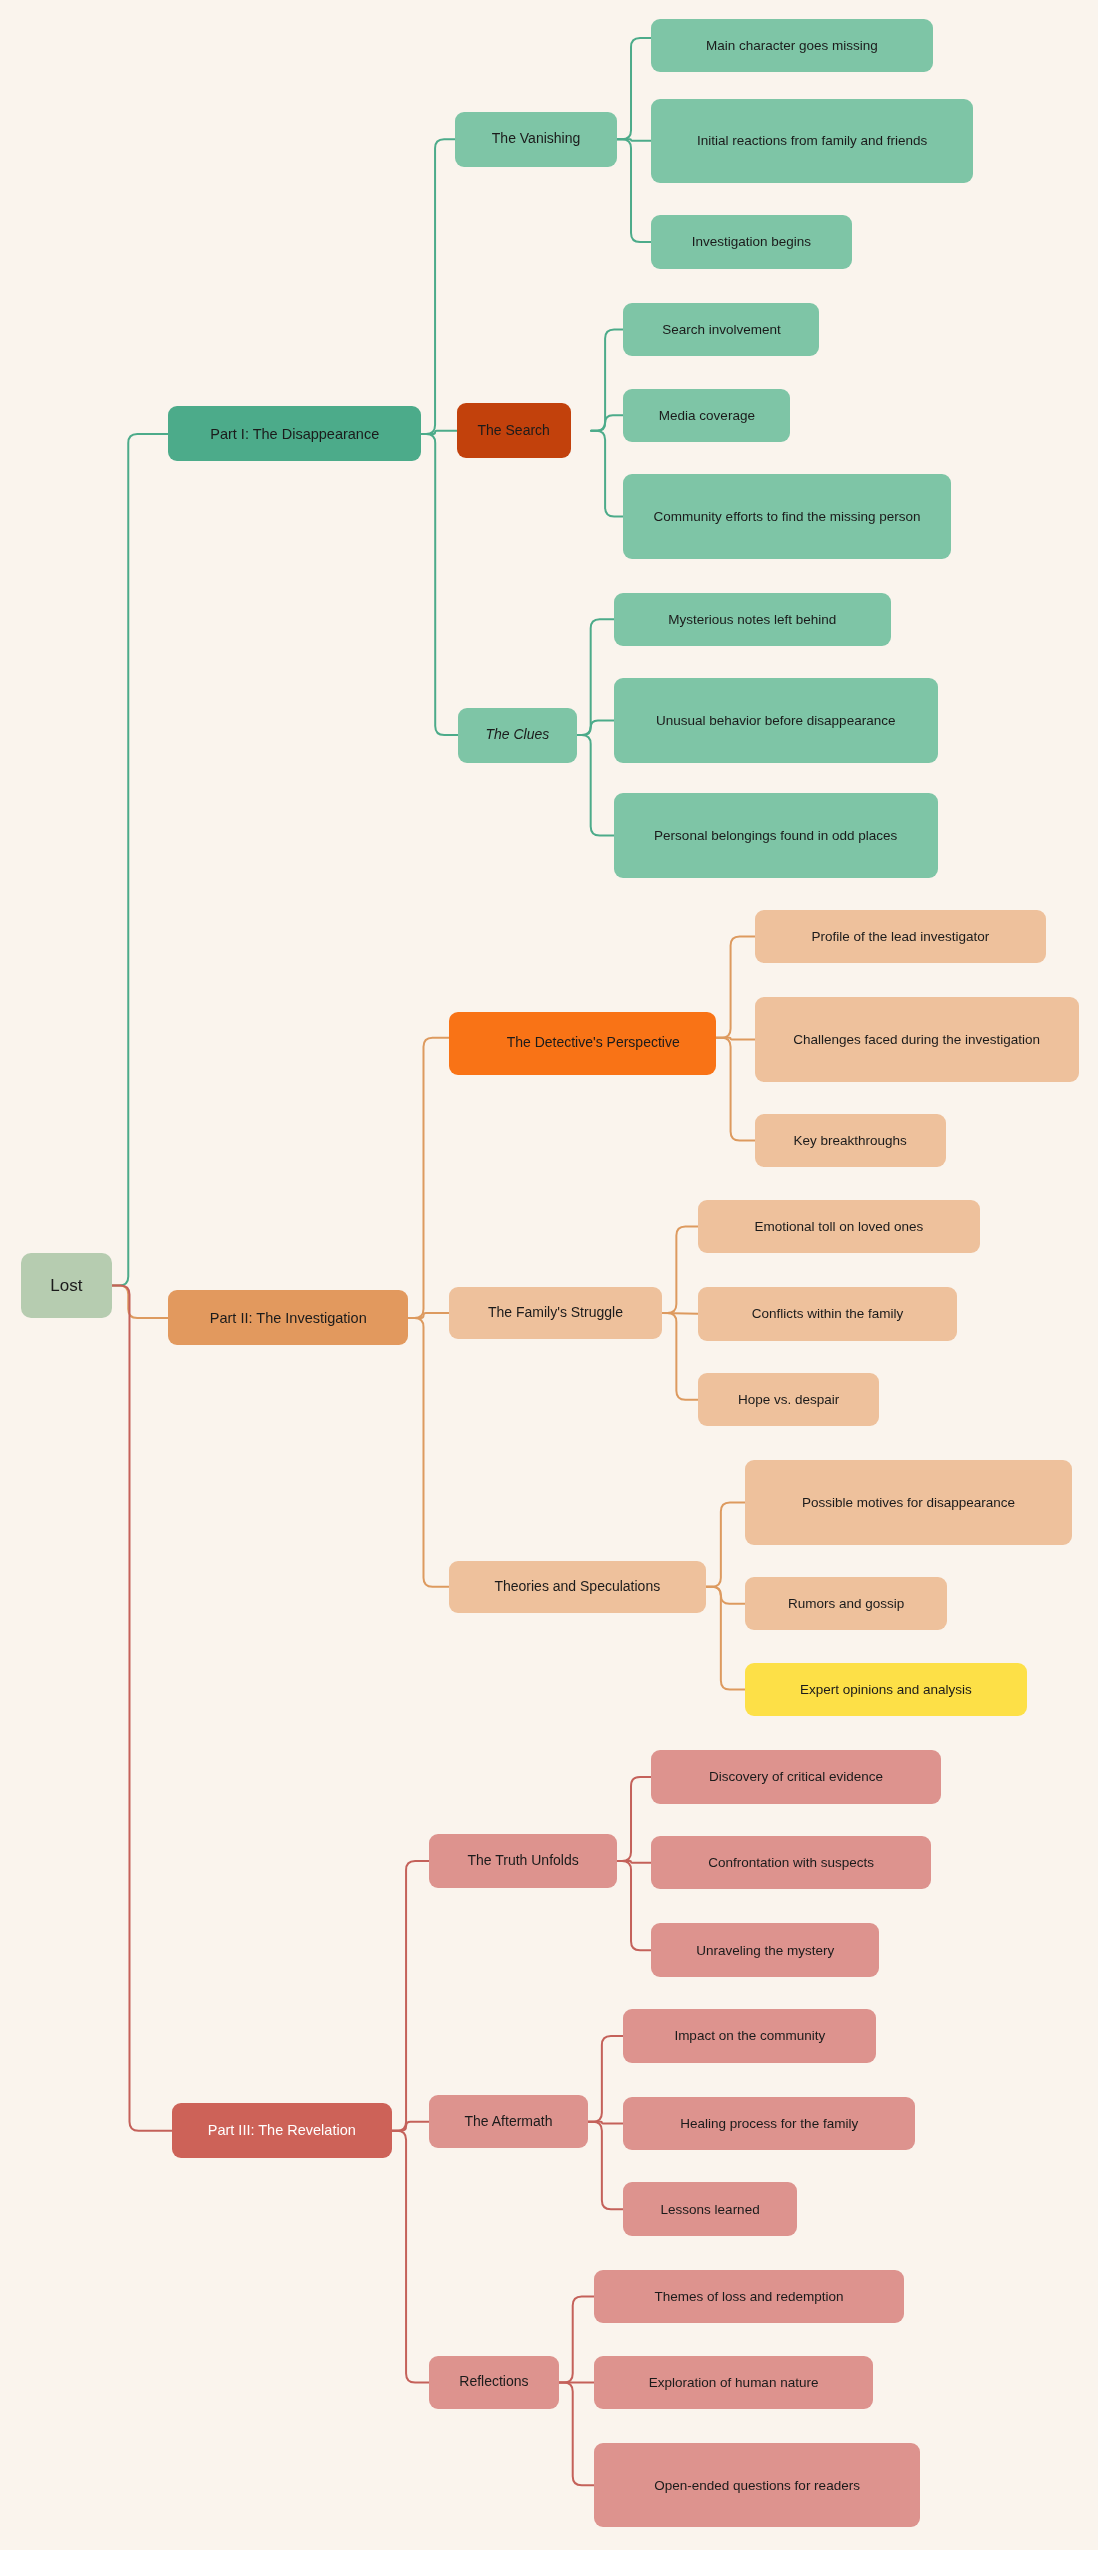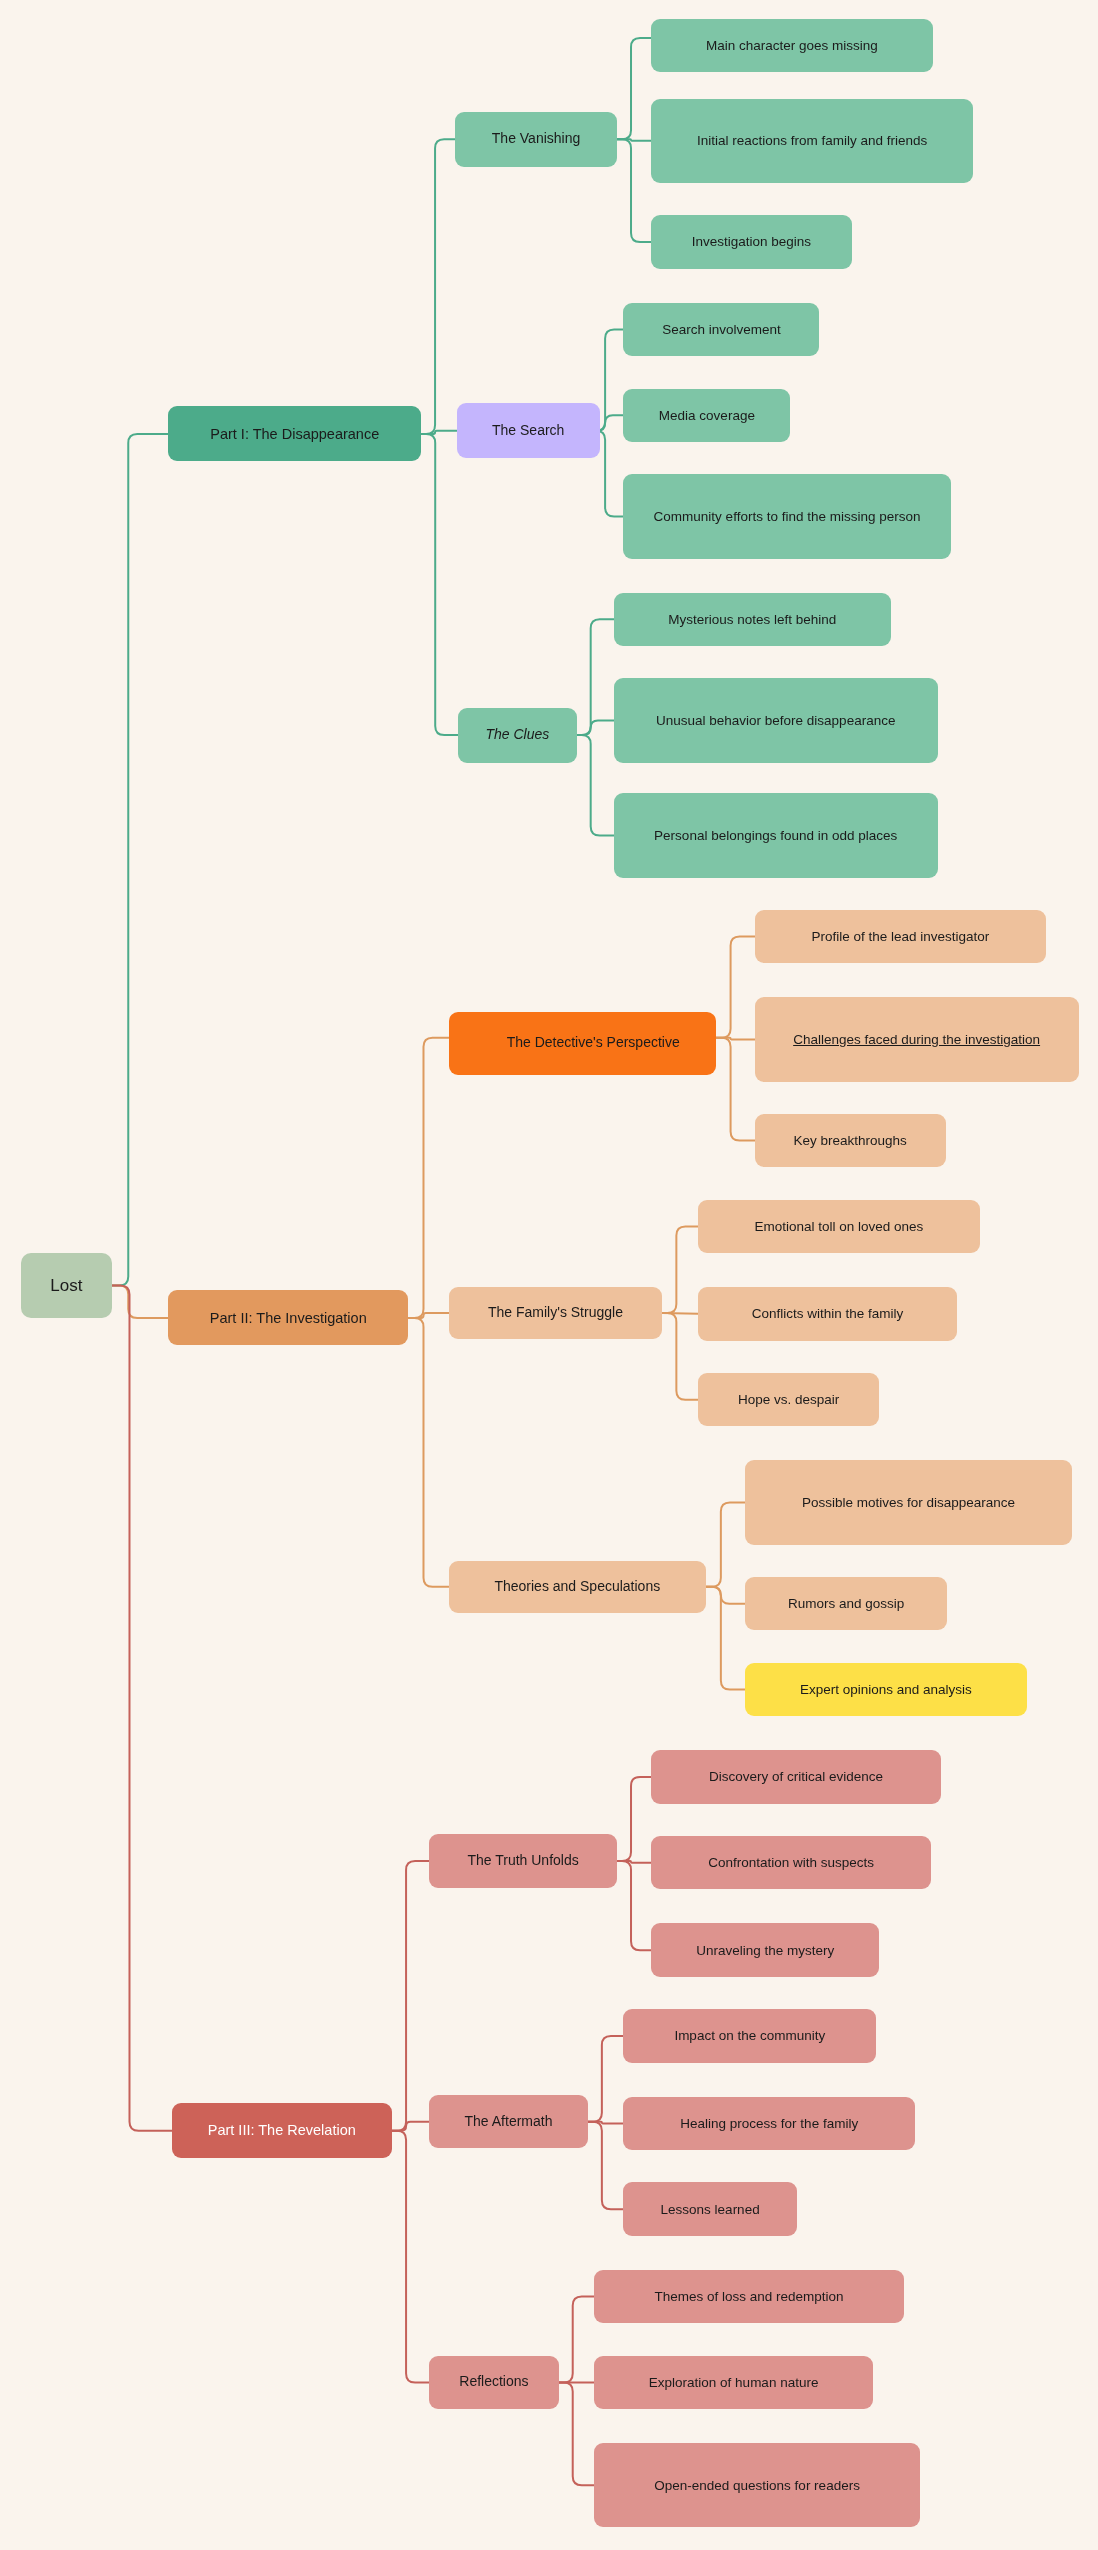--- a/index.html
+++ b/index.html
@@ -100,39 +100,39 @@
       <path d="M 558.7168141592921 2382.4285714285716 L 563.7168141592921 2382.4285714285716 Q 572.7168141592921 2382.4285714285716 572.7168141592921 2373.4285714285716 L 572.7168141592921 2305.6190476190477 Q 572.7168141592921 2296.6190476190477 581.7168141592921 2296.6190476190477 L 594.3451327433629 2296.6190476190477" fill="none" stroke="#c4615a" stroke-width="2" stroke-linecap="round"></path>
       <path d="M 558.7168141592921 2382.4285714285716 L 594.3451327433629 2382.4285714285716" fill="none" stroke="#c4615a" stroke-width="2" stroke-linecap="round"></path>
       <path d="M 558.7168141592921 2382.4285714285716 L 563.7168141592921 2382.4285714285716 Q 572.7168141592921 2382.4285714285716 572.7168141592921 2391.4285714285716 L 572.7168141592921 2476.2380952380954 Q 572.7168141592921 2485.2380952380954 581.7168141592921 2485.2380952380954 L 594.3451327433629 2485.2380952380954" fill="none" stroke="#c4615a" stroke-width="2" stroke-linecap="round"></path>
     </svg>
   <div id="nodes">
       <div class="node lvl0" style="left: 21px; top: 1253.14px; width: 90.6903px; height: 64.7619px; background: rgb(182, 204, 176);">Lost</div>
       <div class="node lvl1" style="left: 168.425px; top: 406.381px; width: 252.637px; height: 55.0476px; background: rgb(76, 171, 138);">Part I: The Disappearance</div>
       <div class="node lvl1" style="left: 168.425px; top: 1290.38px; width: 239.681px; height: 55.0476px; background: rgb(226, 153, 94);">Part II: The Investigation</div>
       <div class="node lvl1 white-text" style="left: 171.664px; top: 2103.14px; width: 220.248px; height: 55.0476px; background: rgb(205, 98, 88);">Part III: The Revelation</div>
       <div class="node lvl2" style="left: 455.071px; top: 111.714px; width: 161.947px; height: 55.0476px; background: rgb(126, 197, 166);">The Vanishing</div>
-      <div class="node lvl2" style="left: 456.69px; top: 403.143px; width: 143px; height: 55.0476px; background: #c4b5fd;">The Search</div>
+      <div class="node lvl2" style="left: 456.69px; top: 403.143px; width: 114px; height: 55.0476px; background: #c2410c;">The Search</div>
       <div class="node lvl2" style="left: 458.31px; top: 707.524px; width: 118.221px; height: 55.0476px; background: rgb(126, 197, 166); font-style: italic;">The Clues</div>
       <div class="node lvl2" style="left: 448.593px; top: 1011.9px; width: 267.212px; height: 63px; background: #f97316; padding-left: 32px;">The Detective's Perspective</div>
       <div class="node lvl2" style="left: 448.593px; top: 1287.14px; width: 213.77px; height: 51.8095px; background: rgb(238, 193, 156);">The Family's Struggle</div>
       <div class="node lvl2" style="left: 448.593px; top: 1560.76px; width: 257.496px; height: 51.8095px; background: rgb(238, 193, 156);">Theories and Speculations</div>
       <div class="node lvl2" style="left: 429.159px; top: 1834.38px; width: 187.858px; height: 53.4286px; background: rgb(221, 147, 142);">The Truth Unfolds</div>
       <div class="node lvl2" style="left: 429.159px; top: 2095.05px; width: 158.708px; height: 53.4286px; background: rgb(221, 147, 142); text-align: center;">The Aftermath</div>
       <div class="node lvl2" style="left: 429.159px; top: 2355.71px; width: 129.558px; height: 53.4286px; background: rgb(221, 147, 142);">Reflections</div>
       <div class="node lvl3" style="left: 651.027px; top: 19px; width: 281.788px; height: 53.4286px; background: rgb(126, 197, 166);">Main character goes missing</div>
       <div class="node lvl3" style="left: 651.027px; top: 98.7619px; width: 322.274px; height: 84.1905px; background: rgb(126, 197, 166);">Initial reactions from family and friends</div>
       <div class="node lvl3" style="left: 651.027px; top: 215.333px; width: 200.814px; height: 53.4286px; background: rgb(126, 197, 166);">Investigation begins</div>
       <div class="node lvl3" style="left: 623.496px; top: 302.762px; width: 195.956px; height: 53.4286px; background: rgb(126, 197, 166);">Search involvement</div>
       <div class="node lvl3" style="left: 623.496px; top: 388.571px; width: 166.805px; height: 53.4286px; background: rgb(126, 197, 166);">Media coverage</div>
       <div class="node lvl3" style="left: 623.496px; top: 474.381px; width: 327.133px; height: 84.1905px; background: rgb(126, 197, 166);">Community efforts to find the missing person</div>
       <div class="node lvl3" style="left: 613.779px; top: 592.571px; width: 276.929px; height: 53.4286px; background: rgb(126, 197, 166);">Mysterious notes left behind</div>
       <div class="node lvl3" style="left: 613.779px; top: 678.381px; width: 323.894px; height: 84.1905px; background: rgb(126, 197, 166);">Unusual behavior before disappearance</div>
       <div class="node lvl3" style="left: 613.779px; top: 793.333px; width: 323.894px; height: 84.1905px; background: rgb(126, 197, 166);">Personal belongings found in odd places</div>
       <div class="node lvl3" style="left: 754.673px; top: 909.905px; width: 291.504px; height: 53.4286px; background: rgb(238, 193, 156);">Profile of the lead investigator</div>
-      <div class="node lvl3" style="left: 754.673px; top: 997.333px; width: 323.894px; height: 84.1905px; background: rgb(238, 193, 156); text-decoration: underline;">Challenges faced during the investigation</div>
+      <div class="node lvl3" style="left: 754.673px; top: 997.333px; width: 323.894px; height: 84.1905px; background: rgb(238, 193, 156);">Challenges faced during the investigation</div>
       <div class="node lvl3" style="left: 754.673px; top: 1113.9px; width: 191.097px; height: 53.4286px; background: rgb(238, 193, 156);">Key breakthroughs</div>
       <div class="node lvl3" style="left: 697.991px; top: 1199.71px; width: 281.788px; height: 53.4286px; background: rgb(238, 193, 156);">Emotional toll on loved ones</div>
       <div class="node lvl3" style="left: 697.991px; top: 1287.14px; width: 259.115px; height: 53.4286px; background: rgb(238, 193, 156);">Conflicts within the family</div>
       <div class="node lvl3" style="left: 697.991px; top: 1372.95px; width: 181.381px; height: 53.4286px; background: rgb(238, 193, 156);">Hope vs. despair</div>
       <div class="node lvl3" style="left: 744.956px; top: 1460.38px; width: 327.133px; height: 84.1905px; background: rgb(238, 193, 156);">Possible motives for disappearance</div>
       <div class="node lvl3" style="left: 744.956px; top: 1576.95px; width: 202.434px; height: 53.4286px; background: rgb(238, 193, 156);">Rumors and gossip</div>
       <div class="node lvl3" style="left: 744.956px; top: 1662.76px; width: 281.788px; height: 53.4286px; background: #fde047;">Expert opinions and analysis</div>
       <div class="node lvl3" style="left: 651.027px; top: 1750.19px; width: 289.885px; height: 53.4286px; background: rgb(221, 147, 142);">Discovery of critical evidence</div>
       <div class="node lvl3" style="left: 651.027px; top: 1836px; width: 280.168px; height: 53.4286px; background: rgb(221, 147, 142);">Confrontation with suspects</div>
       <div class="node lvl3" style="left: 651.027px; top: 1923.43px; width: 228.345px; height: 53.4286px; background: rgb(221, 147, 142);">Unraveling the mystery</div>

